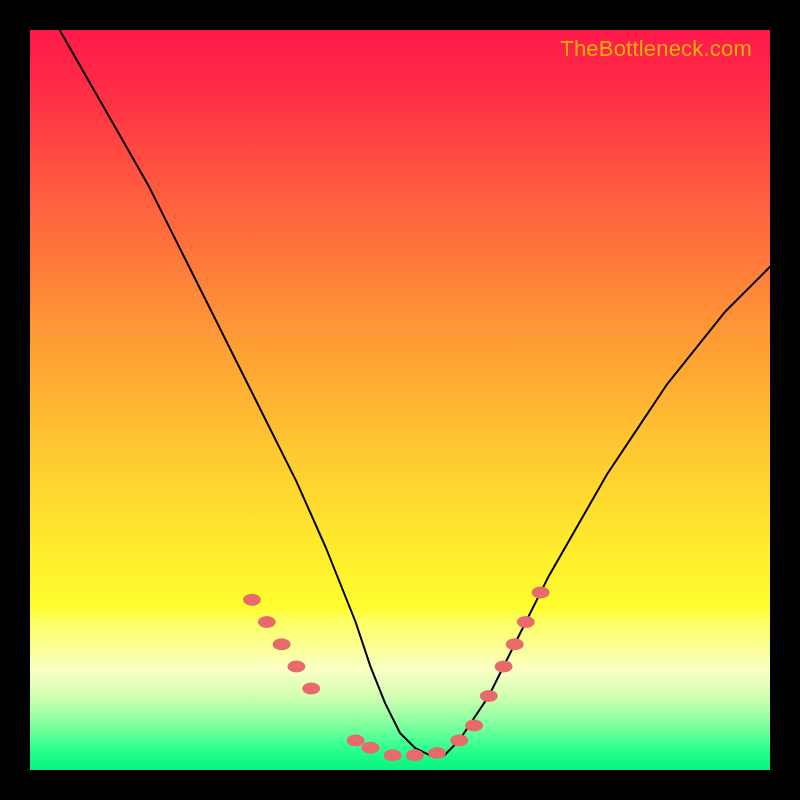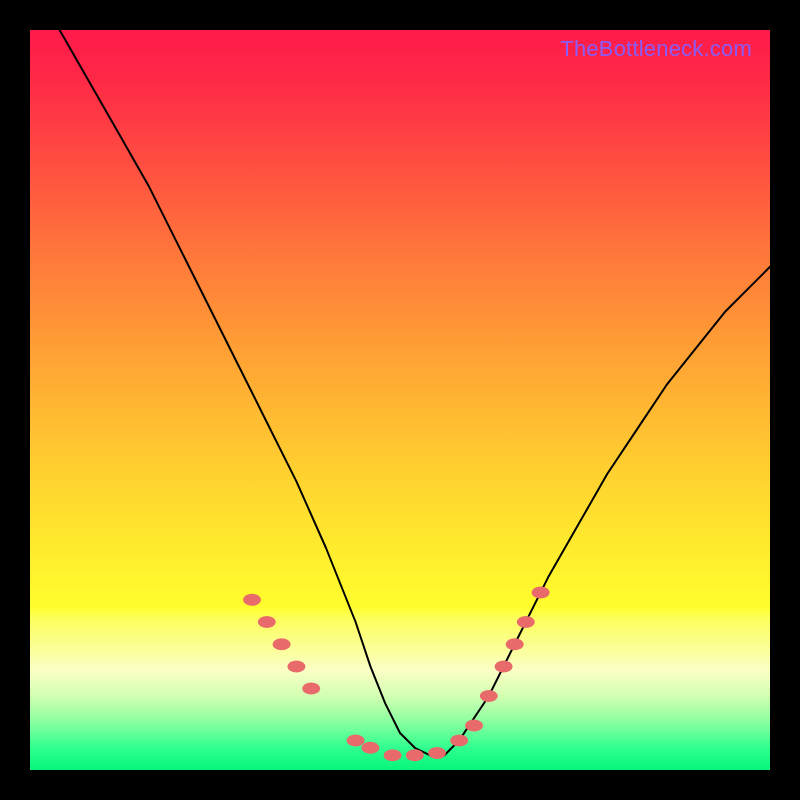--- a/index.html
+++ b/index.html
@@ -24,21 +24,21 @@
     left: 0;
     top: 0;
     width: 740px;
     height: 740px;
     
   }
   .watermark {
     position: absolute;
     top: 6px;
     right: 18px;
-    color: #8b5cf6;
+    color: #eab308;
     font-size: 22px;
     font-weight: 500;
     letter-spacing: 0.2px;
     margin-left: 36px;
   }
   svg.curve {
     position: absolute;
     left: 0;
     top: 0;
     width: 740px;

